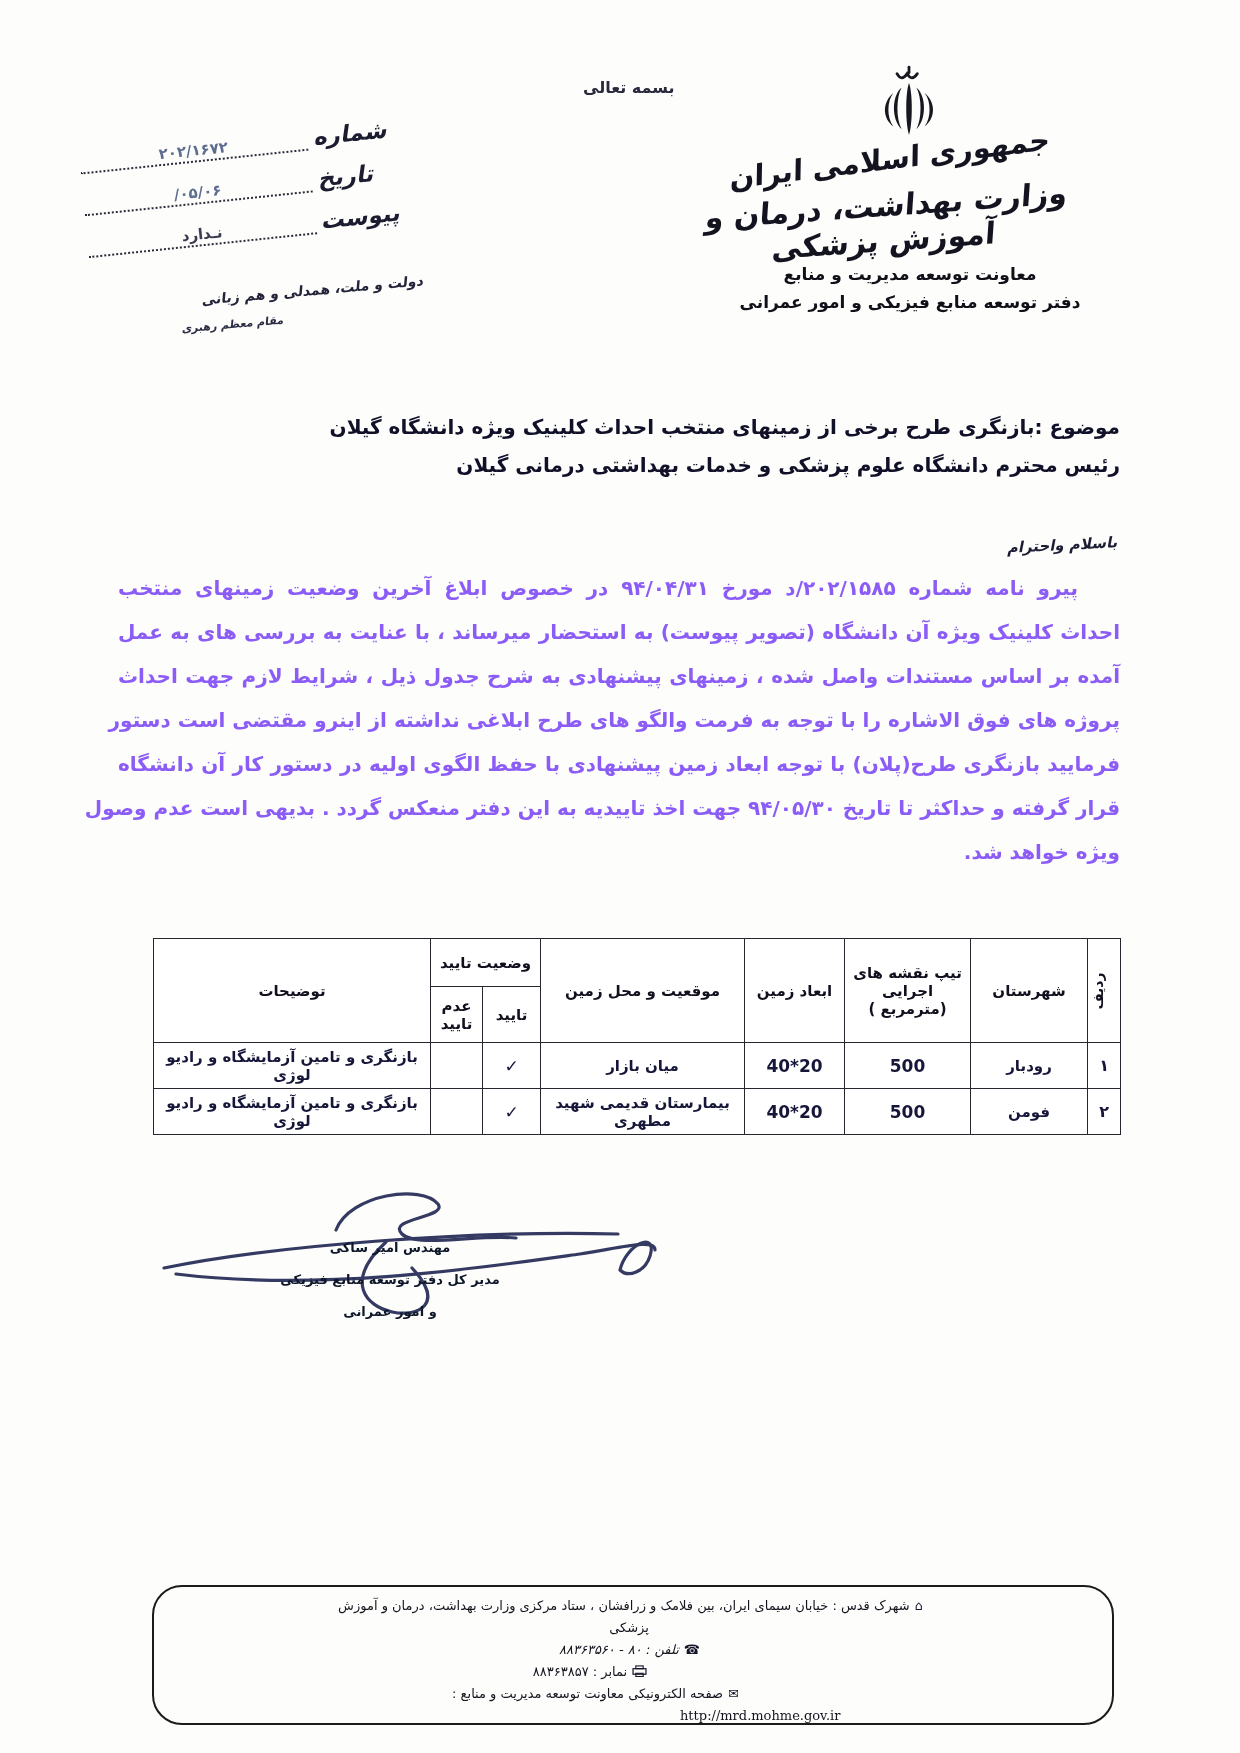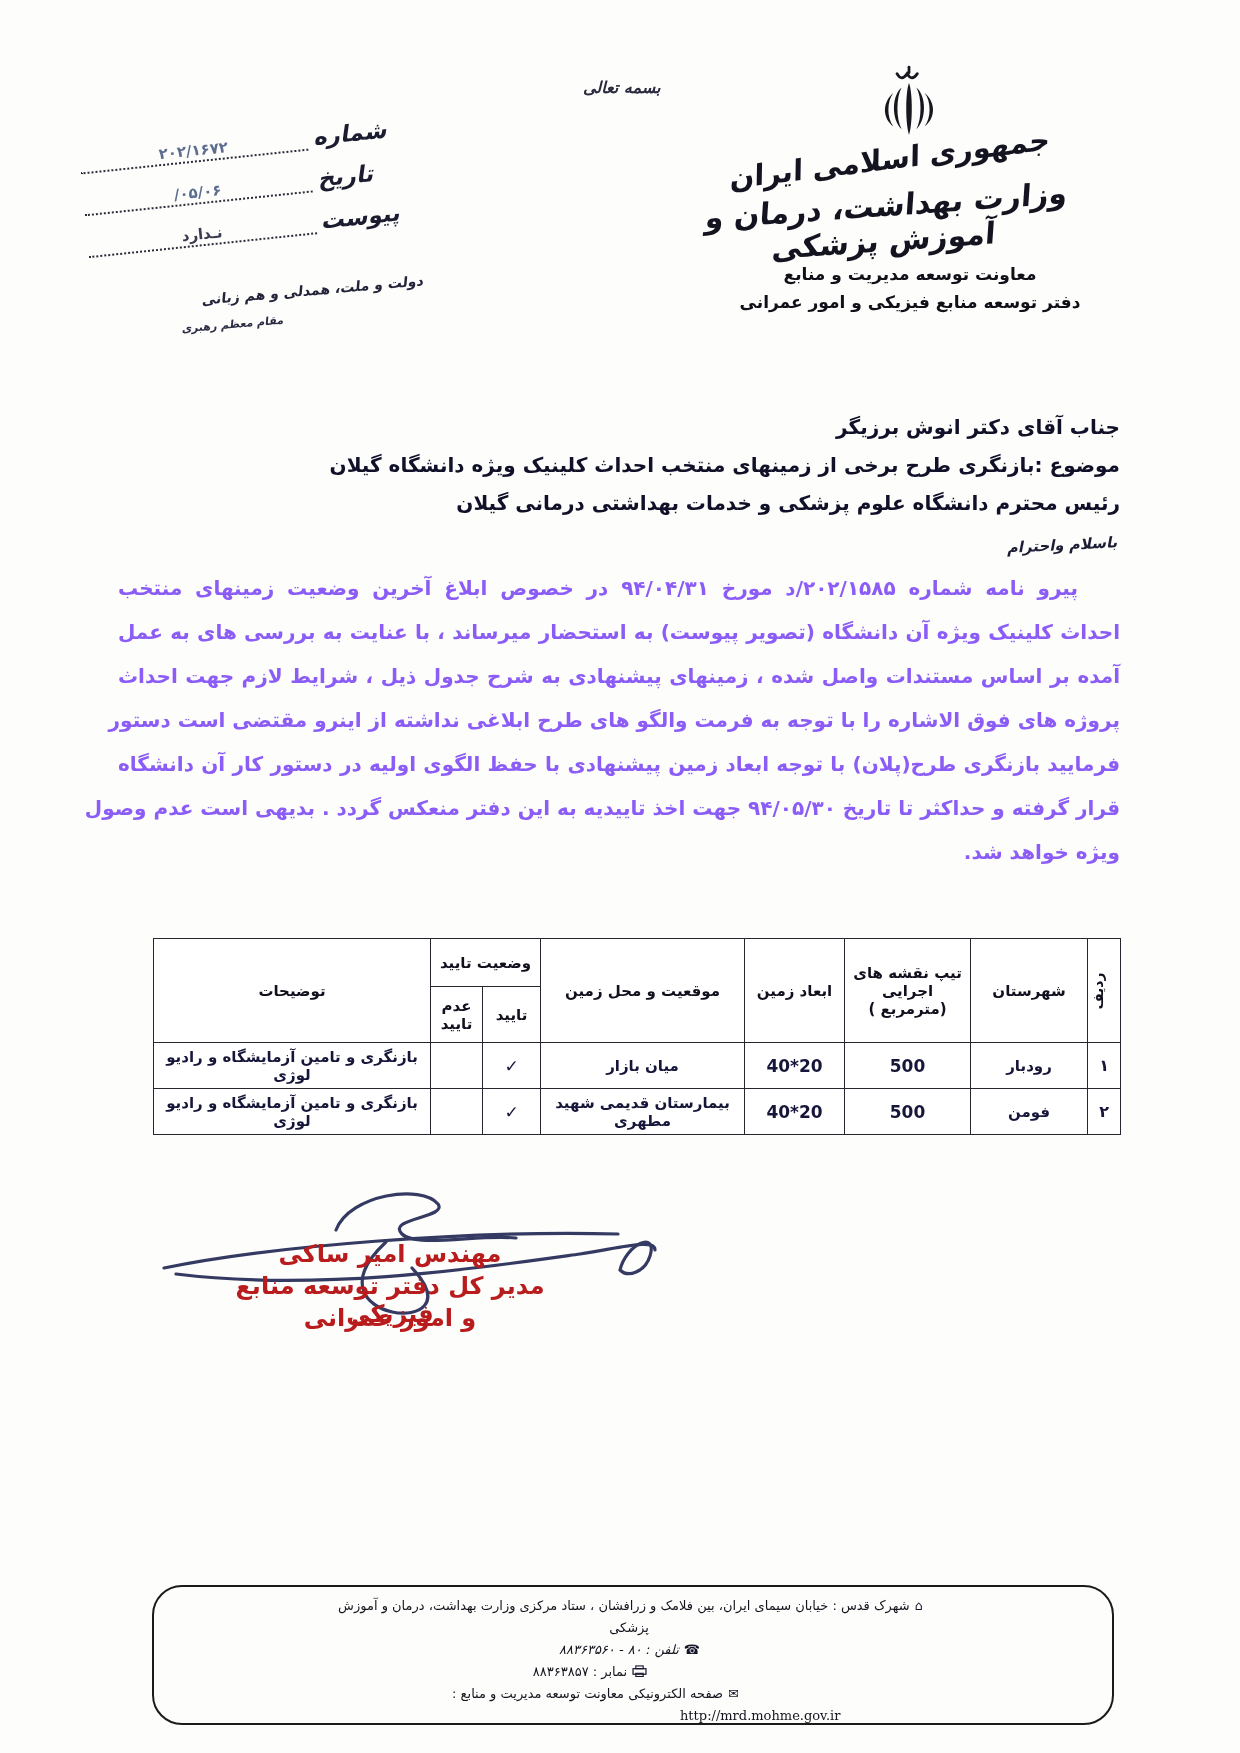--- a/index.html
+++ b/index.html
@@ -3,21 +3,21 @@
 <meta charset="utf-8">
 <style>
   html,body{margin:0;padding:0;background:#e8e8e8;}
   .page{
     position:relative;width:1240px;height:1753px;margin:0 auto;
     background:#fdfdfc;overflow:hidden;
     font-family:"DejaVu Sans","Liberation Sans",sans-serif;
     color:#16163a;direction:rtl;
   }
   .abs{position:absolute;}
-  .bismillah{font-size:16px;color:#2a2a3e;font-weight:600;font-style:italic;}
+  .bismillah{font-size:16px;color:#2a2a3e;font-weight:600;}
   .emblem{width:74px;height:84px;}
   .callig{font-weight:700;color:#141420;text-align:center;}
   .callig1{font-size:29px;transform:rotate(-7deg) skewX(-8deg);}
   .callig2{font-size:30px;transform:rotate(-4deg) skewX(-8deg);}
   .dept{font-weight:700;font-size:17px;color:#101018;text-align:center;}
   
   .stamp{transform:rotate(-6deg);width:315px;}
   .stamp-row{display:flex;direction:rtl;align-items:flex-end;height:42px;}
   .stamp-label{font-size:23px;font-weight:700;color:#1c1c30;transform:skewX(-14deg);width:78px;text-align:left;padding-left:8px;}
   .stamp-line{flex:1;border-bottom:2px dotted #2b2b3a;text-align:center;color:#5d6d90;font-size:15px;font-weight:600;padding-bottom:1px;}
@@ -35,21 +35,21 @@
   table.landtbl{border-collapse:collapse;table-layout:fixed;width:967px;background:#fff;}
   table.landtbl th,table.landtbl td{border:1.5px solid #26262e;font-weight:700;text-align:center;vertical-align:middle;padding:2px 4px;overflow:hidden;}
   table.landtbl th{font-size:15px;color:#10101e;}
   td.c-no{font-size:16px;}
   td.c-county,td.c-loc,td.c-notes{font-size:15px;}
   td.c-type{font-size:17px;font-family:"DejaVu Sans",sans-serif;}
   td.c-dims{font-size:17px;font-weight:400;font-family:"DejaVu Sans",sans-serif;}
   td.c-chk{font-size:17px;}
   .vert{display:inline-block;transform:rotate(-90deg);white-space:nowrap;font-size:14px;}
   
-  .sig-text{font-weight:700;color:#b91c1c;text-align:center;font-size:24px;}
+  .sig-text{font-weight:700;color:#0f172a;text-align:center;font-size:13px;}
   
   .footerbox{width:962px;height:140px;border:2px solid #1b1b1b;border-radius:30px;box-sizing:border-box;padding:8px 16px 6px 16px;}
   .f-line{font-size:13px;font-weight:500;color:#14141e;letter-spacing:1px;line-height:22px;text-align:center;direction:rtl;white-space:nowrap;}
   .f-ico{display:inline-block;font-size:13px;margin-left:5px;color:#15152a;}
   .faxsvg{width:15px;height:12px;vertical-align:-1px;margin-left:5px;}
   .num{unicode-bidi:embed;}
 </style>
 </head>
 <body>
 
@@ -91,21 +91,20 @@
     <div class="stamp-row">
       <span class="stamp-label">پیوست</span>
       <span class="stamp-line" style="color:#3c3c50;letter-spacing:3px;">نـدارد</span>
     </div>
   </div>
 
   <div class="abs slogan" style="left:178px;top:282px;width:270px;text-align:center;">دولت و ملت، همدلی و هم زبانی</div>
   <div class="abs slogan2" style="left:168px;top:318px;width:130px;text-align:center;">مقام معظم رهبری</div>
 
   <div class="abs recip" style="right:120px;top:408px;width:1000px;">
-    <div>جناب آقای دکتر انوش برزیگر</div>
     <div>موضوع :بازنگری طرح برخی از زمینهای منتخب احداث کلینیک ویژه  دانشگاه گیلان</div>
     <div>رئیس محترم دانشگاه علوم پزشکی و خدمات بهداشتی درمانی گیلان</div>
   </div>
 
   <div class="abs salut" style="right:122px;top:536px;">باسلام واحترام</div>
 
   <div class="abs bodyblock" style="left:118px;top:566px;">
     <div class="body-line first">پیرو نامه شماره ۲۰۲/۱۵۸۵/د مورخ ۹۴/۰۴/۳۱ در خصوص ابلاغ آخرین وضعیت زمینهای منتخب</div>
     <div class="body-line">احداث کلینیک ویژه آن دانشگاه (تصویر پیوست) به استحضار میرساند ، با عنایت به بررسی های به عمل</div>
     <div class="body-line">آمده بر اساس مستندات واصل شده ، زمینهای پیشنهادی به شرح جدول ذیل ،  شرایط لازم جهت احداث</div>

